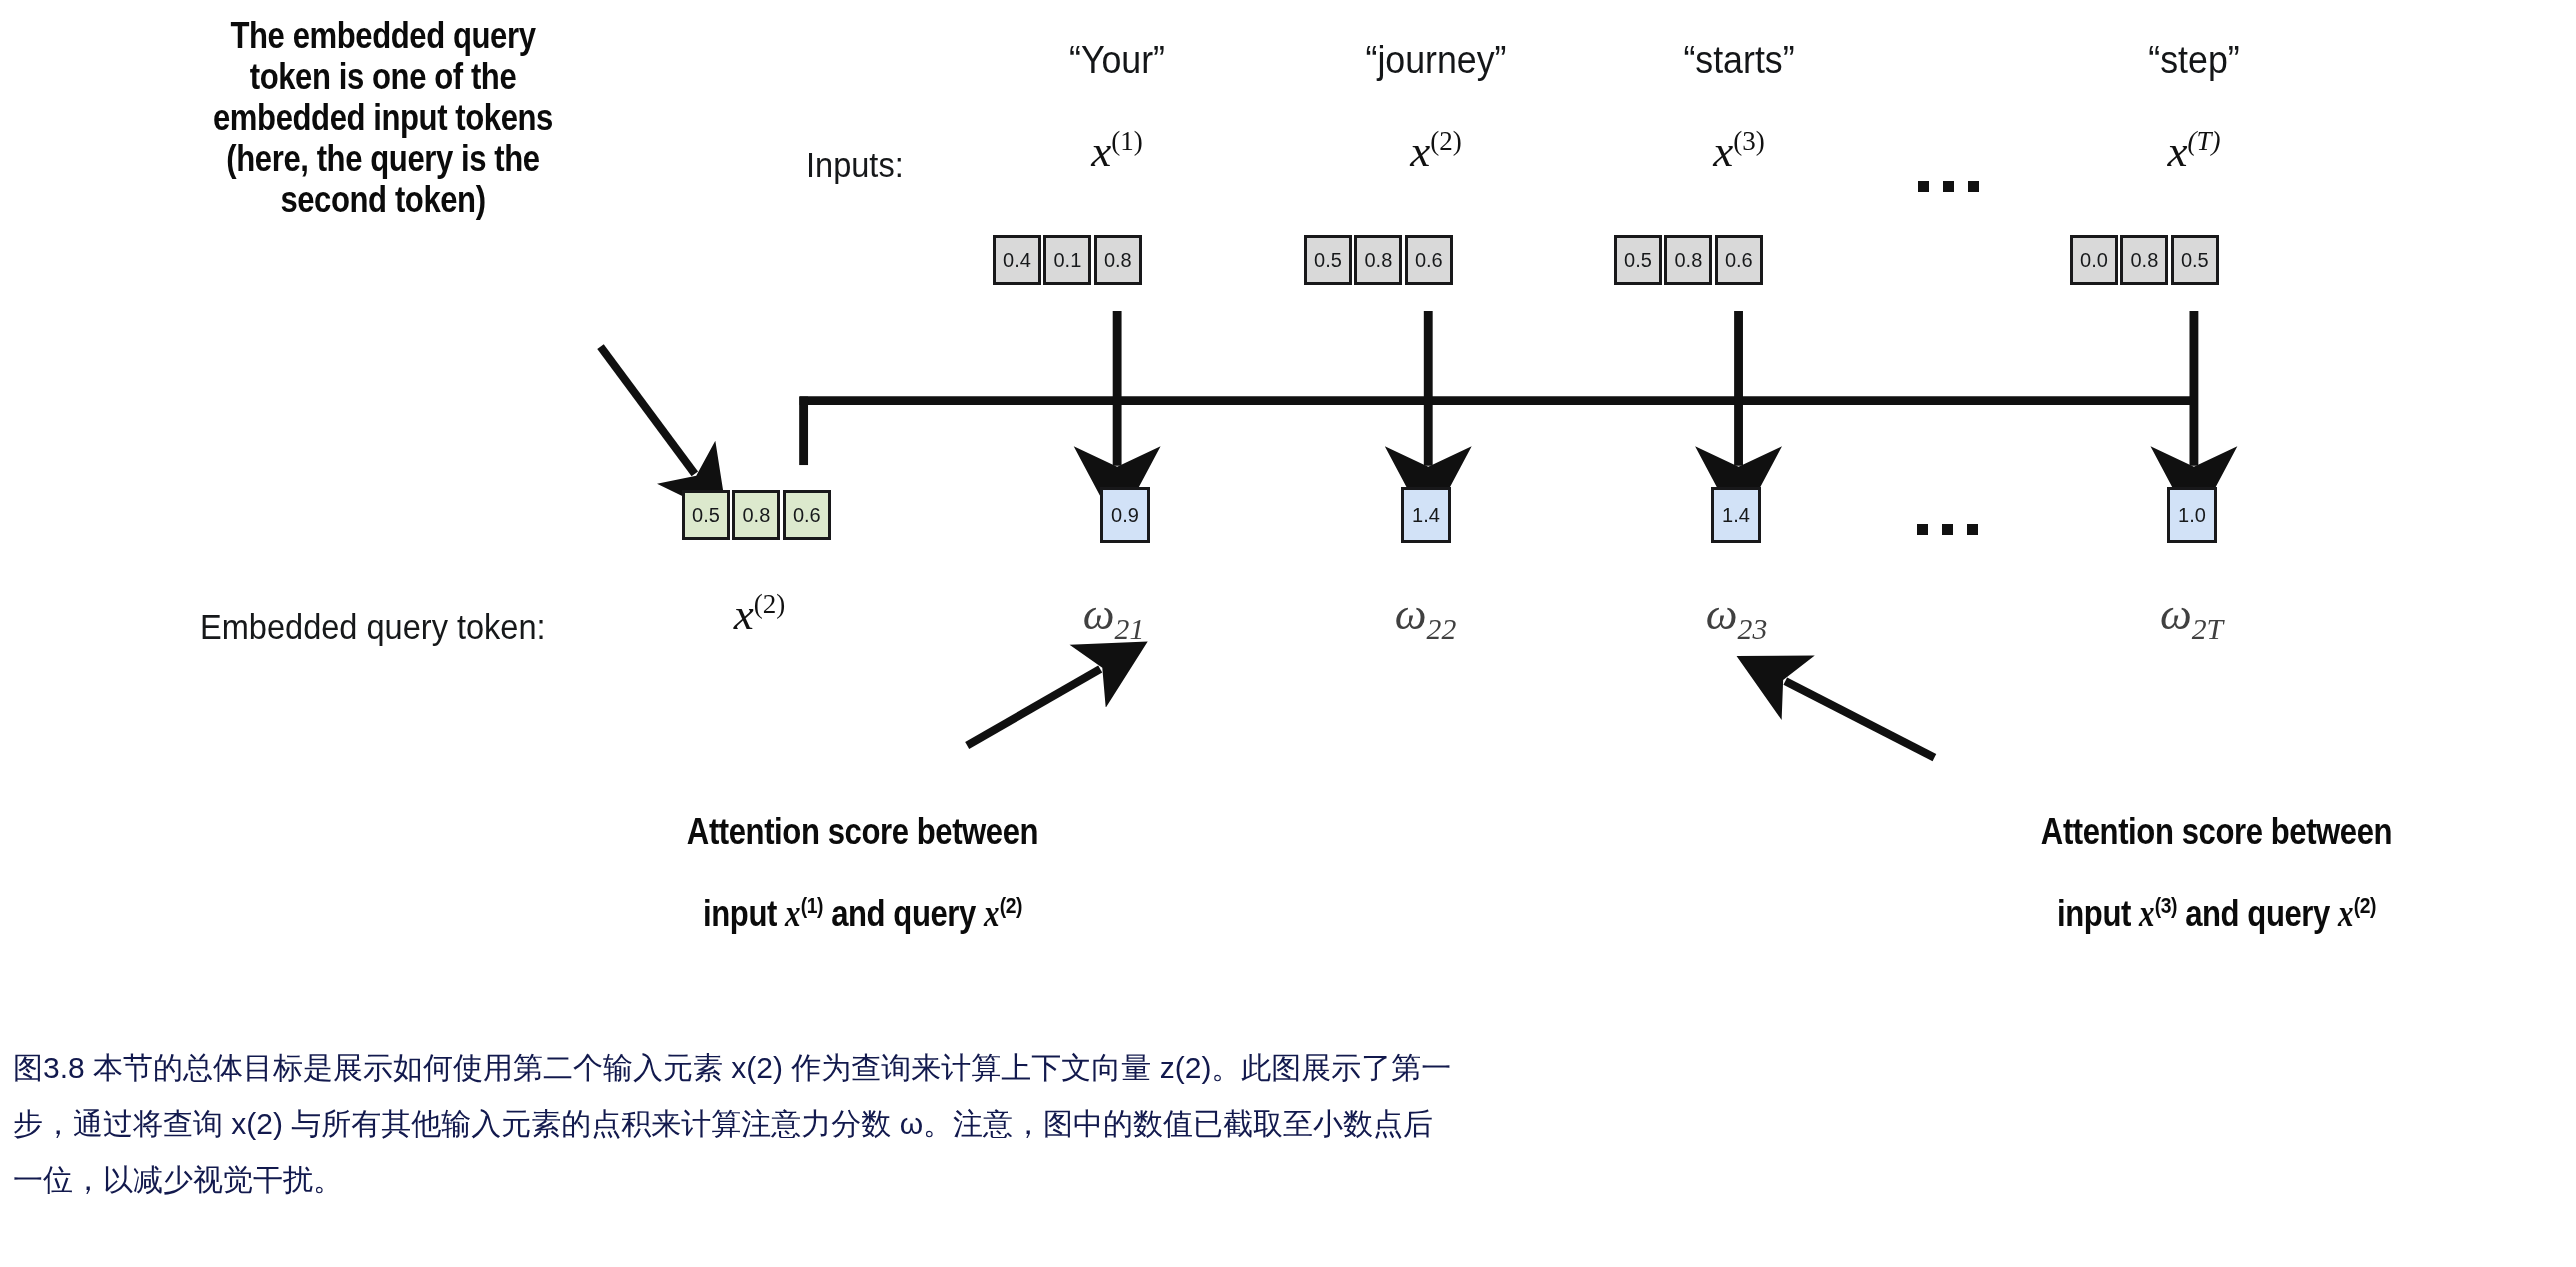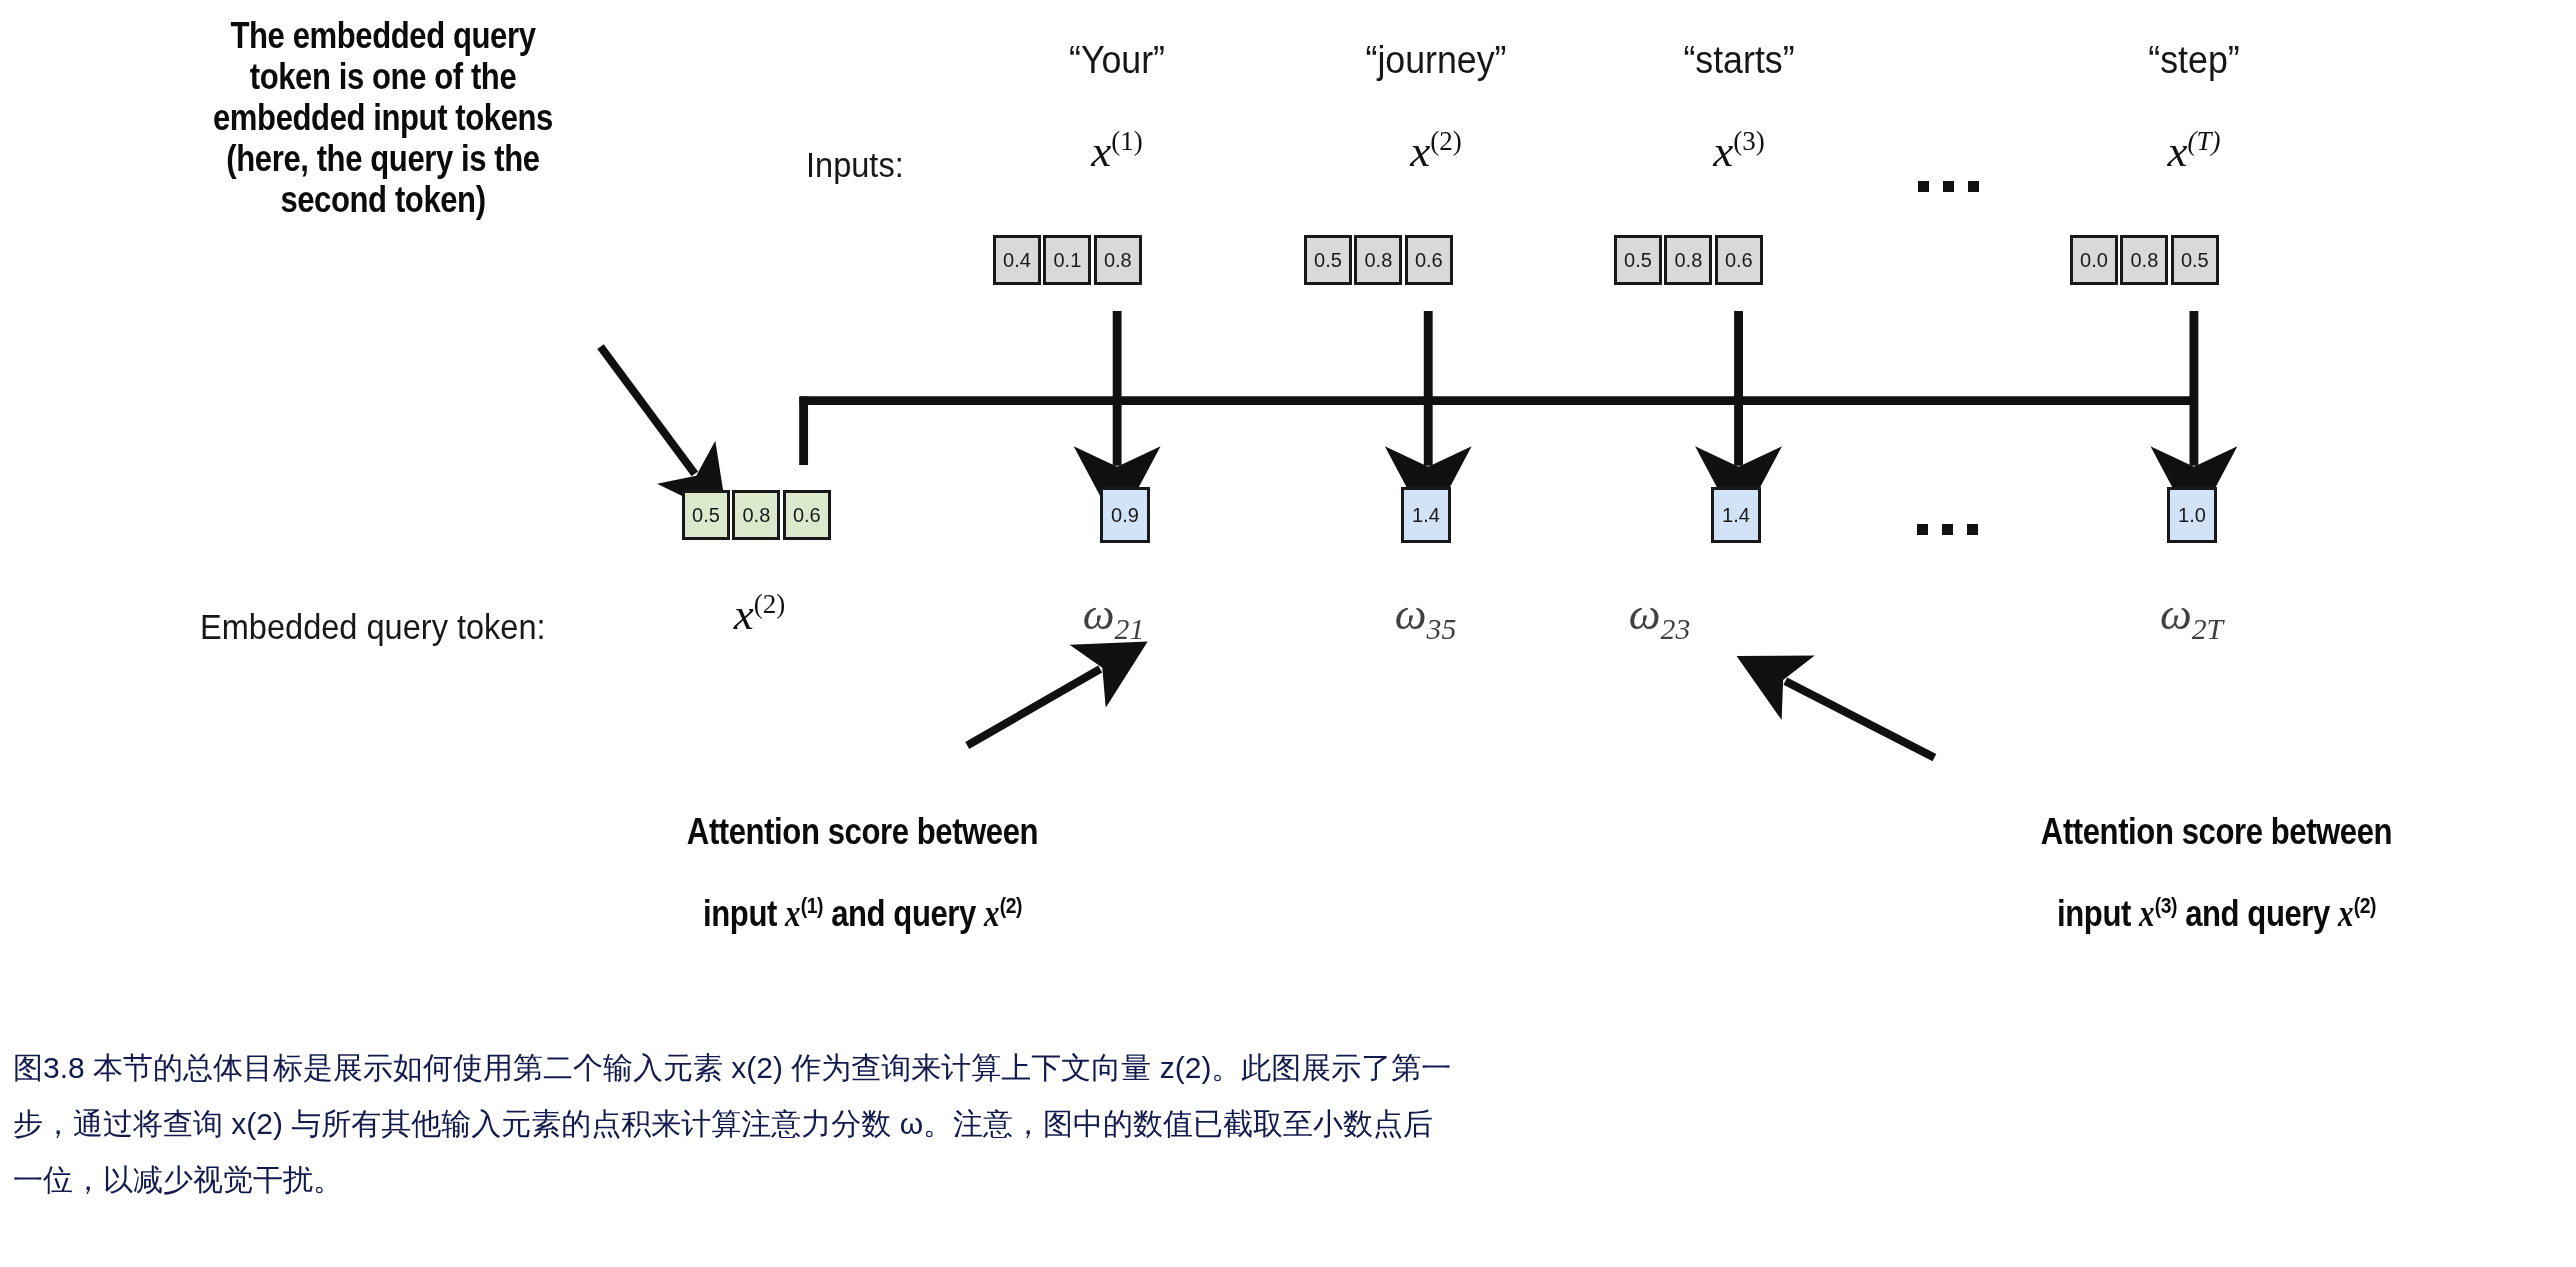--- a/index.html
+++ b/index.html
@@ -255,27 +255,27 @@
     <div class="cell blue single">0.9</div>
   </div>
   <div class="abs omega" style="left:1040px; top:588px; width:147px;">
     <span>ω</span><sub>21</sub>
   </div>
 
   <div class="abs" style="left:1401px; top:487px;">
     <div class="cell blue single">1.4</div>
   </div>
   <div class="abs omega" style="left:1352px; top:588px; width:147px;">
-    <span>ω</span><sub>35</sub>
+    <span>ω</span><sub>22</sub>
   </div>
 
   <div class="abs" style="left:1711px; top:487px;">
     <div class="cell blue single">1.4</div>
   </div>
-  <div class="abs omega" style="left:1586px; top:588px; width:147px;">
+  <div class="abs omega" style="left:1663px; top:588px; width:147px;">
     <span>ω</span><sub>23</sub>
   </div>
 
   <div class="dots" style="left:1917px; top:524px;">
     <i></i>
     <i></i>
     <i></i>
   </div>
 
   <div class="abs" style="left:2167px; top:487px;">

